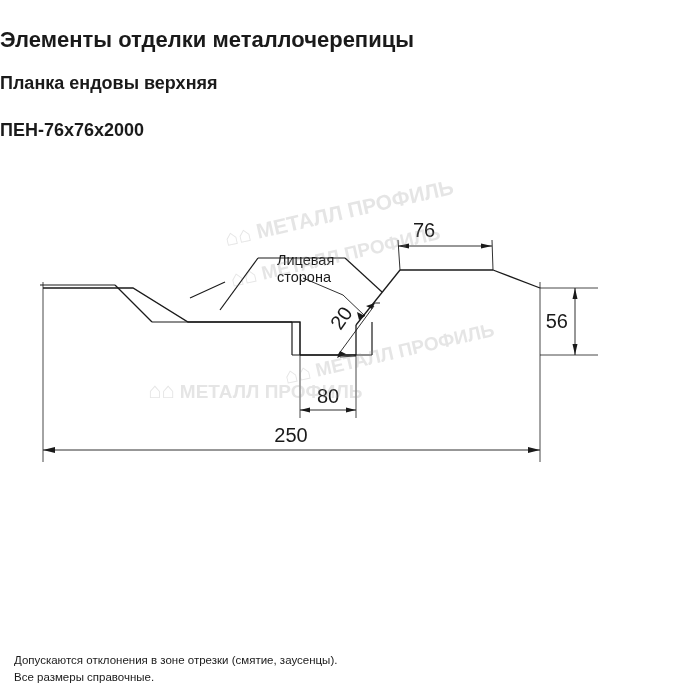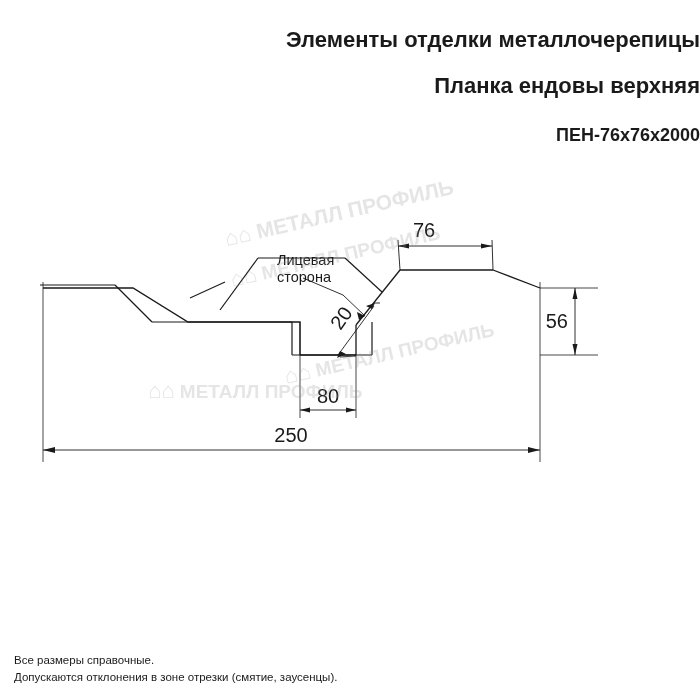--- a/index.html
+++ b/index.html
@@ -18,30 +18,30 @@
   .page {
     position: relative;
     width: 700px;
     height: 700px;
   }
   .title-block {
     position: absolute;
     top: 0;
     left: 0;
     width: 700px;
-    text-align: right;
+    text-align: left;
   }
   .main-title {
     font-size: 22px;
     font-weight: bold;
     margin-top: 27px;
     letter-spacing: 0px;
   }
   .sub-title {
-    font-size: 22px;
+    font-size: 18px;
     font-weight: bold;
     margin-top: 20px;
   }
   .code-title {
     font-size: 18px;
     font-weight: bold;
     margin-top: 26px;
   }
   .drawing {
     position: absolute;
@@ -205,17 +205,17 @@
   <div class="wm" style="left:148px; top:378px; font-size:19px;">
     <span class="bracket">⌂⌂</span>
     <span>МЕТАЛЛ ПРОФИЛЬ</span>
   </div>
   <div class="wm" style="left:282px; top:340px; transform:rotate(-13deg); font-size:19px;">
     <span class="bracket">⌂⌂</span>
     <span>МЕТАЛЛ ПРОФИЛЬ</span>
   </div>
 
   <div class="footer">
+    <div>Допускаются отклонения в зоне отрезки (смятие, заусенцы).</div>
     <div>Все размеры справочные.</div>
-    <div>Допускаются отклонения в зоне отрезки (смятие, заусенцы).</div>
   </div>
 
 </div>
 
 </body></html>

